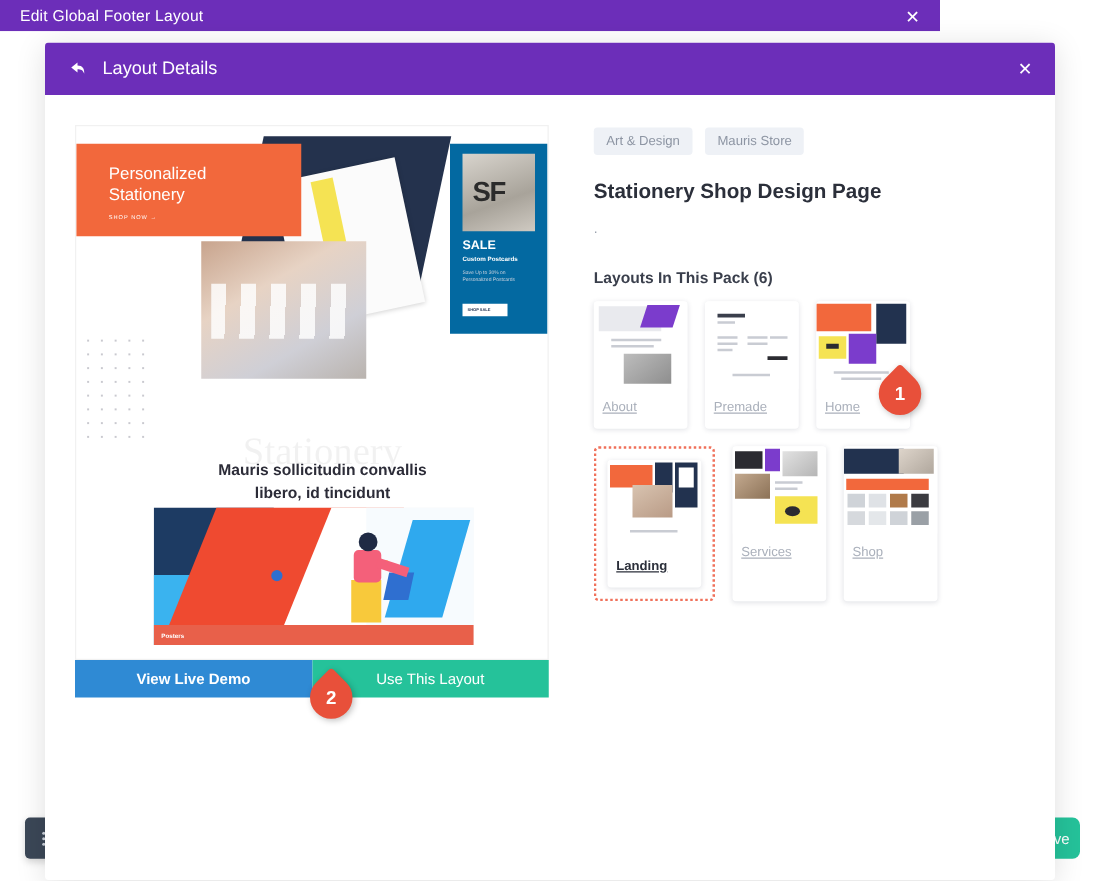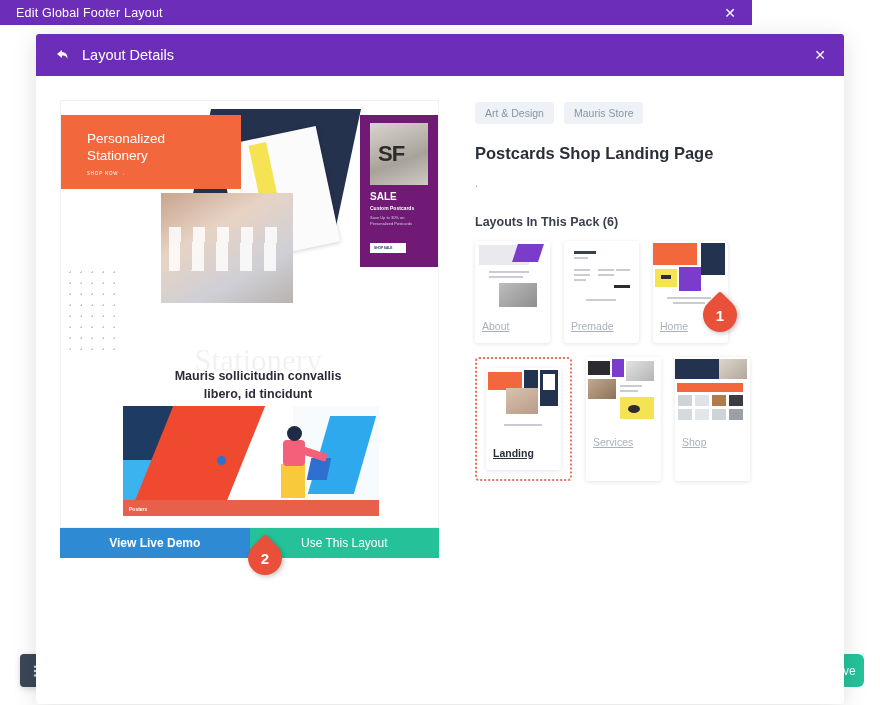--- a/index.html
+++ b/index.html
@@ -101,21 +101,21 @@
   }
   .pv-photo-woman {
     position:absolute; left:100px; top:92px; width:132px; height:110px;
     background: linear-gradient(150deg,#c8a48d 0%,#e7d3c4 35%,#cfcfd6 70%,#b9b3ae 100%);
   }
   .pv-photo-woman:after{
     content:""; position:absolute; left:8px; top:34px; width:116px; height:44px;
     background: repeating-linear-gradient(92deg, rgba(255,255,255,.82) 0 12px, rgba(255,255,255,0) 12px 24px);
   }
   .pv-sidecard {
-    position:absolute; right:0; top:14px; width:78px; height:152px; background:#701a75;
+    position:absolute; right:0; top:14px; width:78px; height:152px; background:#0369a1;
   }
   .pv-sidecard .sc-img {
     position:absolute; left:10px; top:8px; width:58px; height:62px;
     background: linear-gradient(160deg,#d8d4cd,#a8a39a 60%,#cfcac2);
   }
   .pv-sidecard .sc-img:after{
     content:"SF"; position:absolute; left:8px; top:18px; color:#2b2b2b;
     font-size:22px; font-weight:700; letter-spacing:-1px; font-family:"Liberation Sans",sans-serif;
   }
   .pv-sidecard .sc-t { position:absolute; left:10px; top:76px; color:#fff; font-size:10px; font-weight:700; }
@@ -334,21 +334,21 @@
         </div>
       </div>
 
       <div class="detail-col">
 
         <div class="pill-row">
           <span class="pill">Art &amp; Design</span>
           <span class="pill">Mauris Store</span>
         </div>
 
-        <div class="detail-title">Postcards Shop Landing Page</div>
+        <div class="detail-title">Stationery Shop Design Page</div>
         <div class="detail-desc">.</div>
         <div class="pack-label">Layouts In This Pack (6)</div>
 
         <div class="cards">
 
           <div class="card">
             <div class="card-thumb">
               <div class="t-grey"></div>
               <div class="t-purple"></div>
               <div class="t-line" style="left:14px;top:30px;width:40px;"></div>

